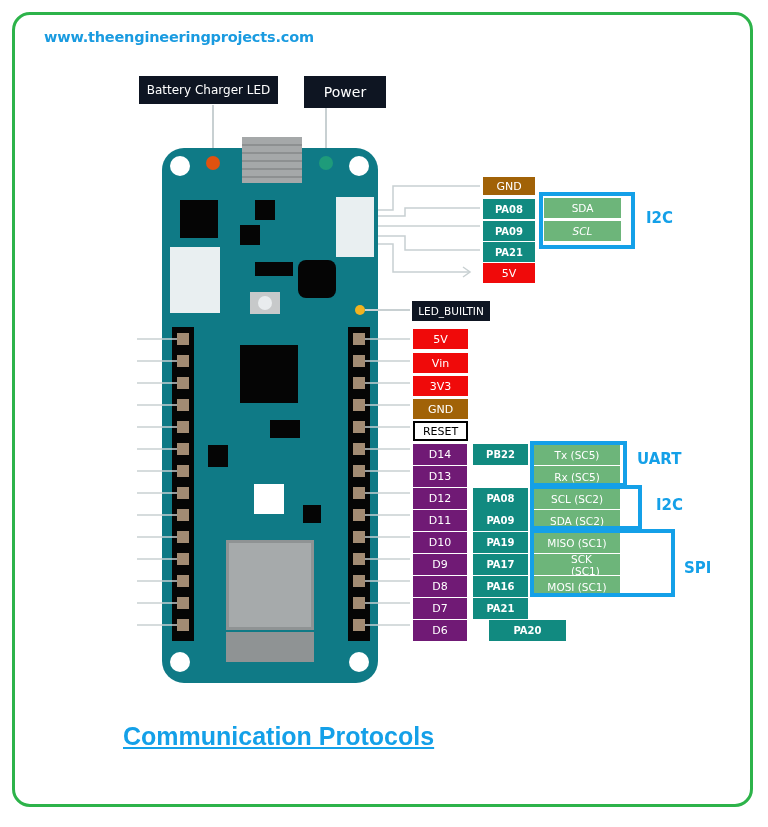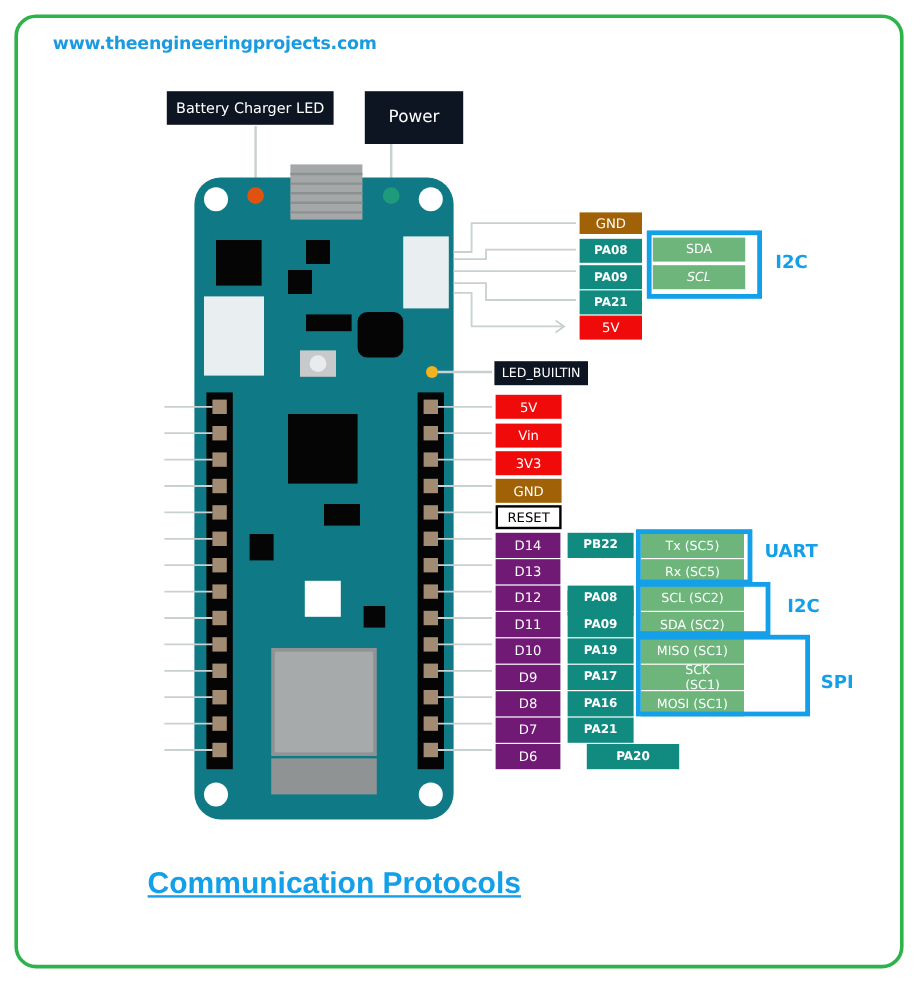--- a/index.html
+++ b/index.html
@@ -138,21 +138,21 @@
     <polyline points="378,210 393,210 393,186 480,186"></polyline>
     <polyline points="378,216 405,216 405,208 480,208"></polyline>
     <polyline points="378,226 480,226"></polyline>
     <polyline points="378,236 405,236 405,250 480,250"></polyline>
     <polyline points="378,244 393,244 393,272 470,272"></polyline>
     <polyline points="463,267 470,272 463,277"></polyline>
   </g>
 </svg>
 
 <div class="tag" style="left:139px;top:76px;width:139px;height:28px;">Battery Charger LED</div>
-<div class="tag" style="left:304px;top:76px;width:82px;height:44px;font-size:14px;">Power</div>
+<div class="tag" style="left:304px;top:76px;width:82px;height:32px;font-size:14px;">Power</div>
 <div class="tag" style="left:412px;top:301px;width:78px;height:20px;font-size:10.5px;">LED_BUILTIN</div>
 
 <div class="pin black" style="left:483px;top:177px;width:52px;height:18px;">GND</div>
 <div class="pin teal" style="left:483px;top:199px;width:52px;">PA08</div>
 <div class="pin teal" style="left:483px;top:221px;width:52px;">PA09</div>
 <div class="pin teal" style="left:483px;top:242px;width:52px;">PA21</div>
 <div class="pin red" style="left:483px;top:263px;width:52px;">5V</div>
 
 <div class="proto-box" style="left:539px;top:192px;width:96px;height:57px;"></div>
 <div class="pin green" style="left:544px;top:198px;width:77px;">SDA</div>

